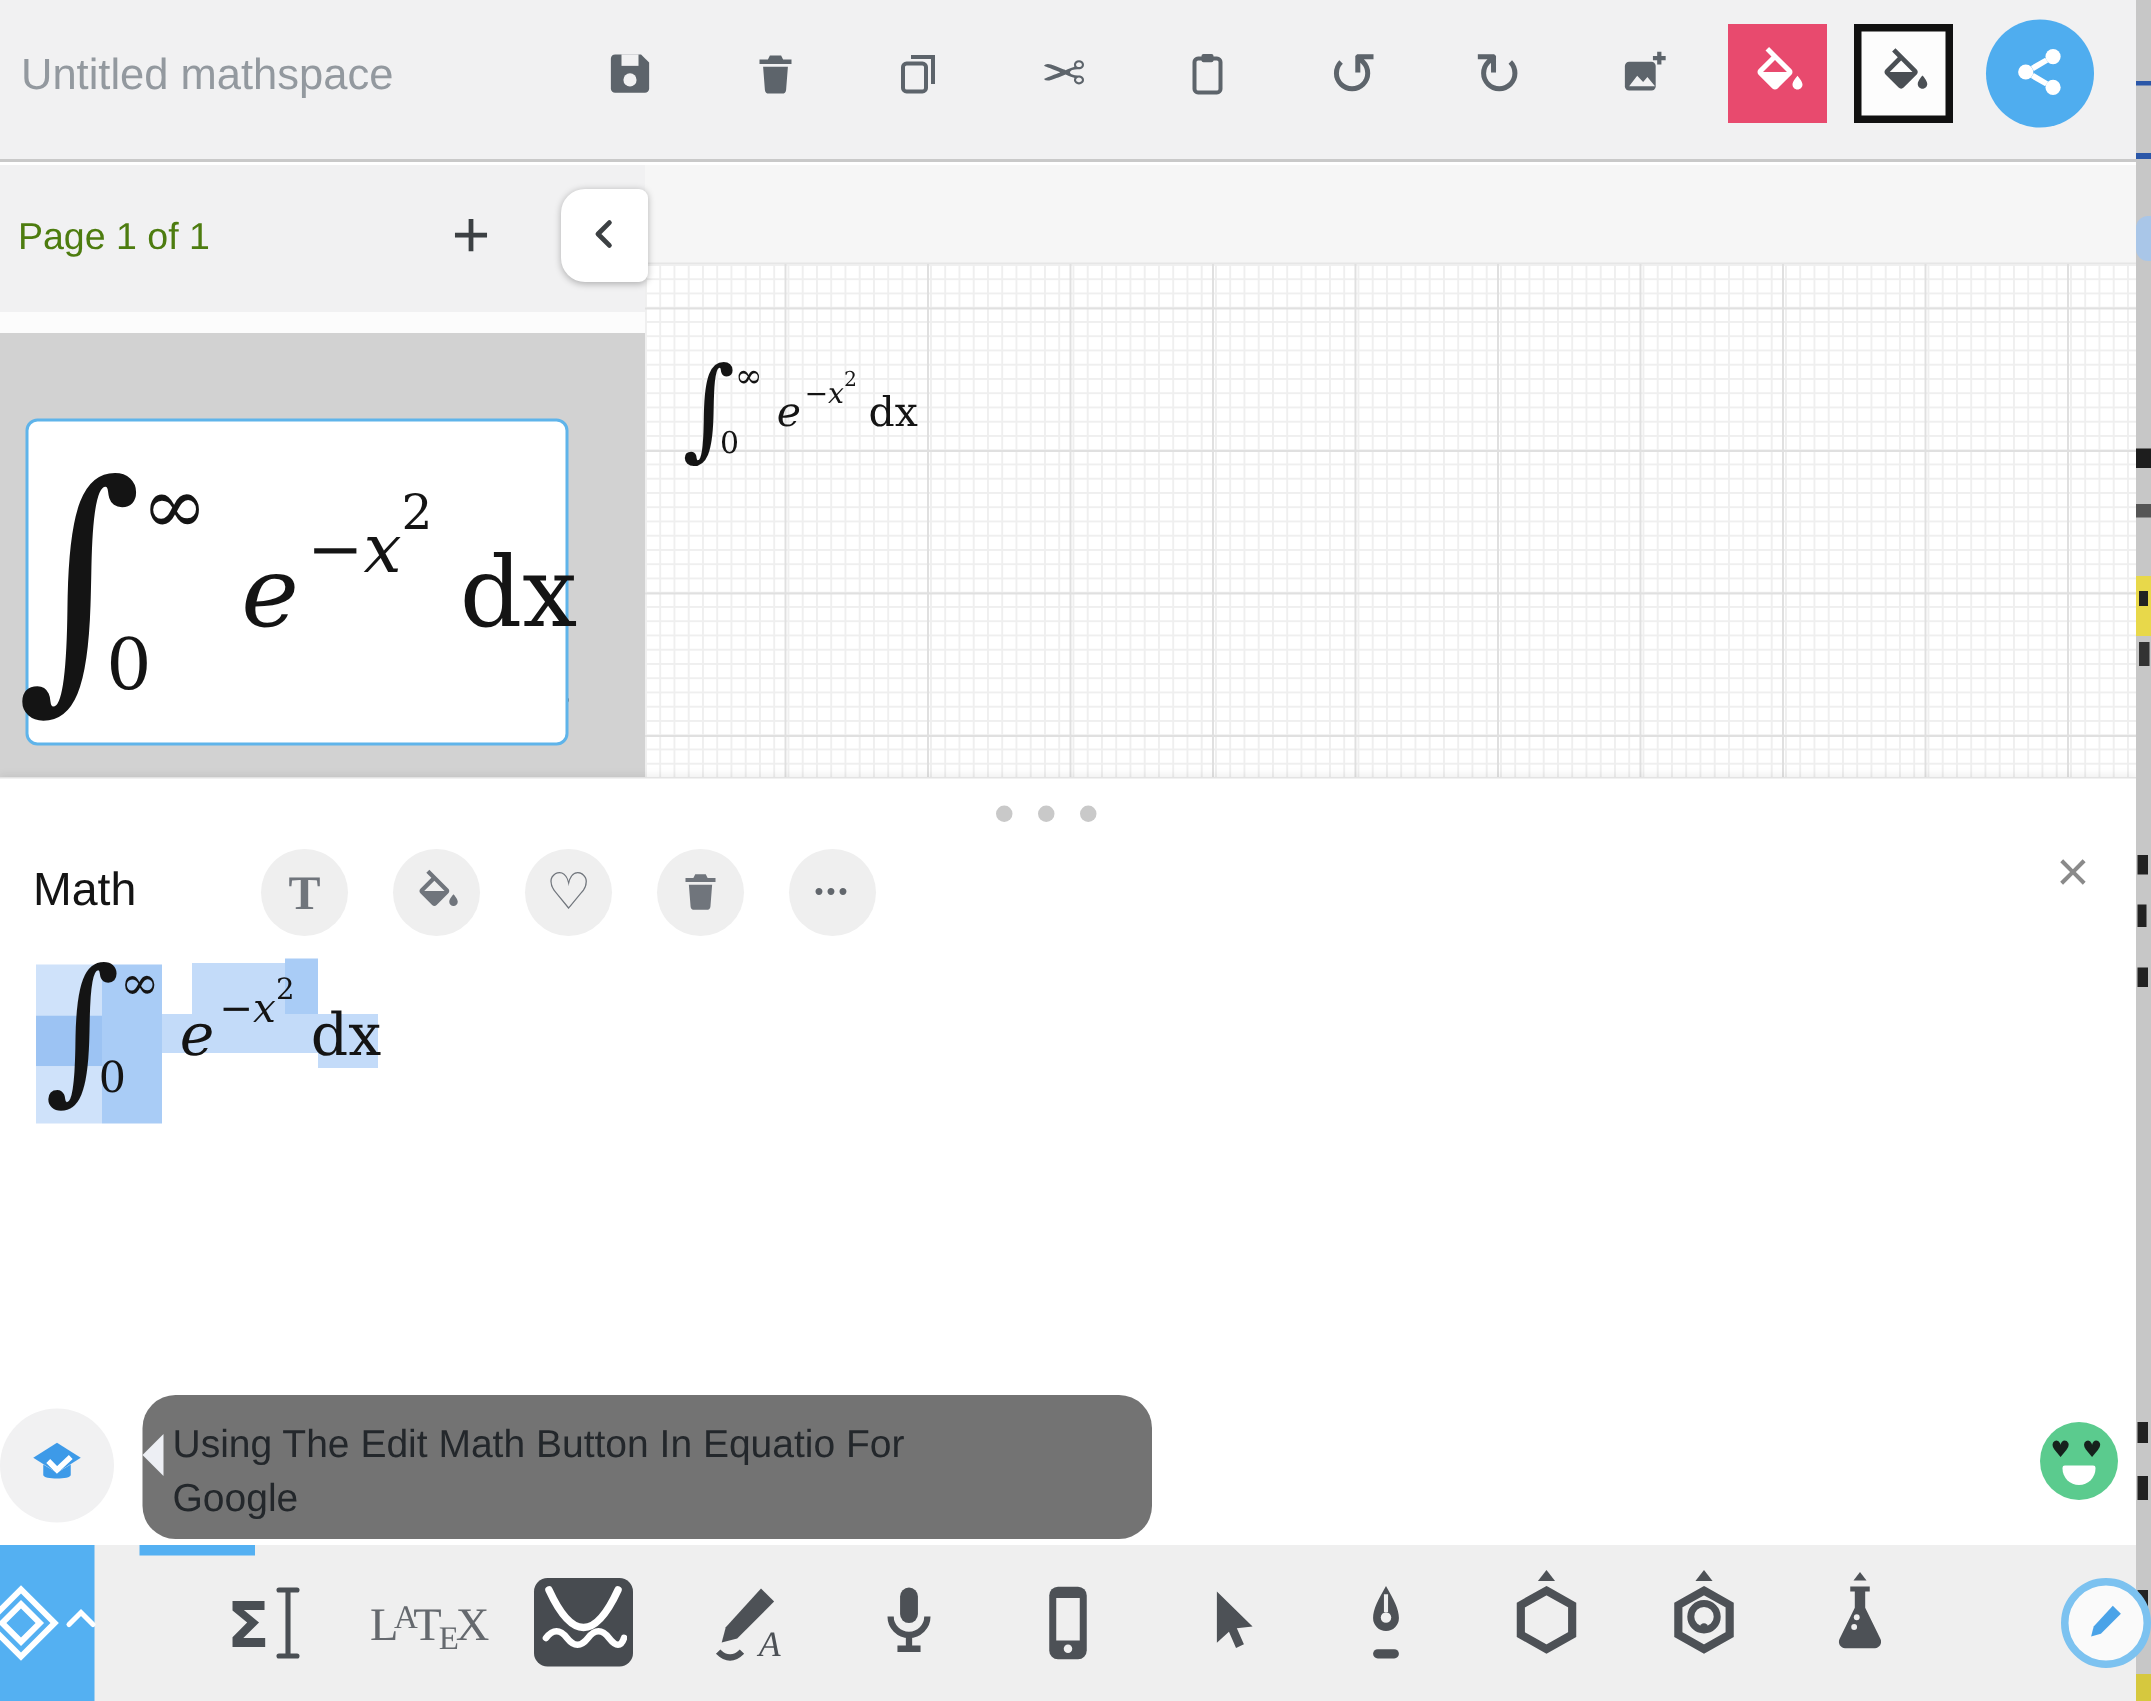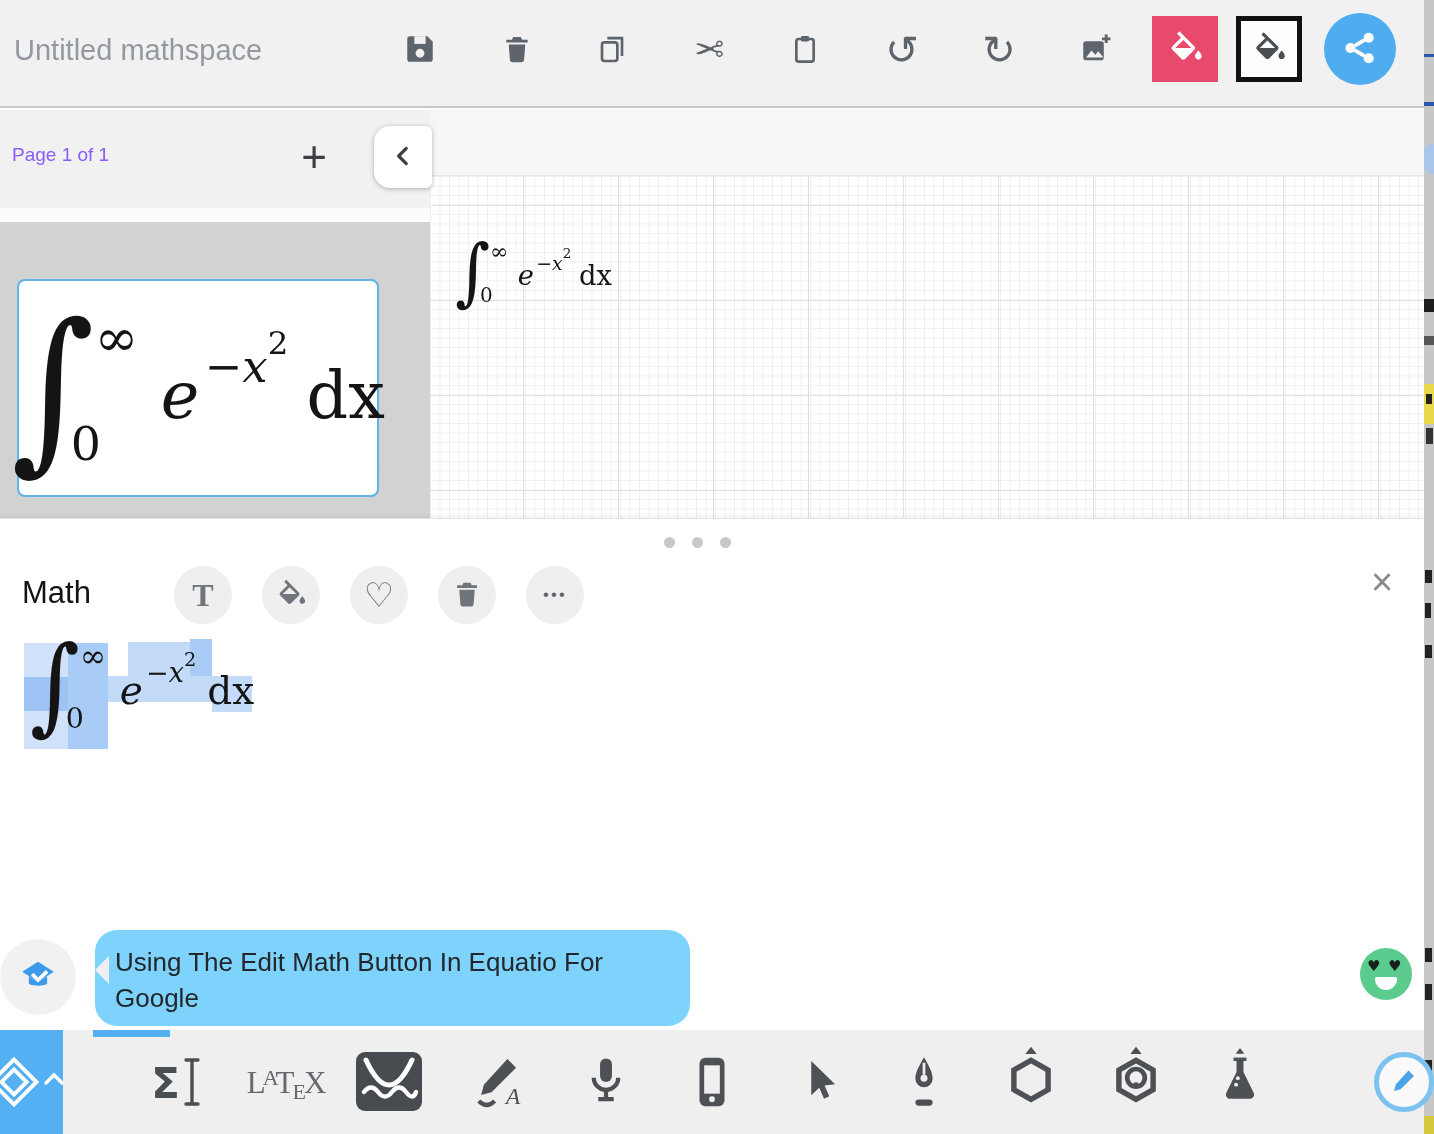--- a/index.html
+++ b/index.html
@@ -14,21 +14,21 @@
   .tb-btn { position:absolute; top:27px; width:46px; height:46px; display:flex; align-items:center; justify-content:center; color:#5d646b; background:none; border:none; cursor:pointer; }
   .tb-glyph { font-size:40px; line-height:1; color:#5d646b; font-family:"DejaVu Sans",sans-serif; }
   .glyph-cut { font-size:36px; transform:scaleX(-1); }
   .sq-btn { position:absolute; top:16px; width:66px; height:66px; border:none; display:flex; align-items:center; justify-content:center; cursor:pointer; }
   .btn-styles-red { left:1152px; background:#e84a6e; color:#fff; }
   .btn-styles-black { left:1236px; background:#fdfdfd; border:5px solid #111; color:#4a4f54; }
   .btn-share { position:absolute; left:1324px; top:13px; width:72px; height:72px; border-radius:50%; background:#4fadef; border:none; display:flex; align-items:center; justify-content:center; color:#fff; cursor:pointer; }
 
   
   .pages-header { position:absolute; left:0; top:110px; width:430px; height:98px; background:#f1f1f2; }
-  .pages-label { position:absolute; left:12px; top:34px; font-size:19px; color:#8b5cf6;text-align:right; }
+  .pages-label { position:absolute; left:12px; top:34px; font-size:25px; color:#4d7c0f;text-align:right; }
   .add-page { position:absolute; left:288px; top:18px; width:52px; height:58px; background:none; border:none; font-size:44px; font-weight:300; color:#3c4043; cursor:pointer; }
   .collapse-btn { position:absolute; left:374px; top:126px; width:58px; height:62px; background:#fff; border:none; border-radius:16px 6px 6px 16px; box-shadow:0 1px 5px rgba(0,0,0,.28); display:flex; align-items:center; justify-content:center; color:#3c4043; cursor:pointer; z-index:5; }
   .thumbs { position:absolute; left:0; top:222px; width:430px; height:296px; background:#d2d2d2; }
   .thumbs-gap { position:absolute; left:0; top:208px; width:430px; height:14px; background:#fcfcfc; }
   .thumb-menu { position:absolute; left:340px; top:228px; width:56px; height:34px; background:none; border:none; color:#4f5358; font-size:20px; letter-spacing:3px; cursor:pointer; }
   .thumb-card { position:absolute; left:17px; top:57px; width:362px; height:218px; background:#fff; border:2px solid #5fb4ea; border-radius:8px; display:flex; align-items:center; justify-content:center; cursor:pointer; }
 
   
   .canvas-head { position:absolute; left:430px; top:110px; width:994px; height:66px; background:#f6f6f6; border-bottom:1px solid #e6e6e6; }
   .canvas { position:absolute; left:430px; top:176px; width:994px; height:342px; background-color:#fff;
@@ -67,21 +67,21 @@
   .heart-glyph { font-size:34px; line-height:1; color:#70757c; font-family:"DejaVu Sans",sans-serif; }
   .more-glyph { font-size:17px; letter-spacing:2px; color:#62676d; }
   .close-btn { position:absolute; left:1362px; top:43px; width:40px; height:40px; background:none; border:none; font-size:38px; font-weight:300; color:#8a8a8a; cursor:pointer; line-height:1; }
 
   .editor { position:absolute; left:24px; top:116px; width:240px; height:126px; cursor:text; }
   .hl { position:absolute; }
   .editor .formula { position:absolute; left:6px; top:2px; }
 
   
   .tut-avatar { position:absolute; left:0px; top:939px; width:76px; height:76px; border-radius:50%; background:#f1f1f2; border:none; display:flex; align-items:center; justify-content:center; cursor:pointer; }
-  .bubble { position:absolute; left:95px; top:930px; width:595px; height:96px; background:#7dd3fc; border-radius:22px; }
+  .bubble { position:absolute; left:95px; top:930px; width:673px; height:96px; background:#737373; border-radius:22px; }
   .bubble:before { content:""; position:absolute; left:-14px; top:26px; border:14px solid transparent; border-right-color:#edeff4; }
   .bubble-text { position:absolute; left:20px; top:14px; width:545px; font-size:26px; line-height:36px; color:#23272b; }
   .smiley { position:absolute; left:1360px; top:948px; width:52px; height:52px; border-radius:50%; background:#5bcb8e; border:none; cursor:pointer; }
   .smiley .eye { position:absolute; top:9px; font-size:15px; color:#16211c; font-family:"DejaVu Sans",sans-serif; }
   .smiley .eye.l { left:7px; } .smiley .eye.r { left:28px; }
   .smiley .mouth { position:absolute; left:15px; top:29px; width:22px; height:13px; background:#fff; border-radius:2px 2px 14px 14px; }
 
   
   .dock { position:absolute; left:0; top:1030px; width:1424px; height:104px; background:#efefef; }
   .dock-launcher { position:absolute; left:0; top:0; width:63px; height:104px; background:#54b0f2; border:none; cursor:pointer; }

